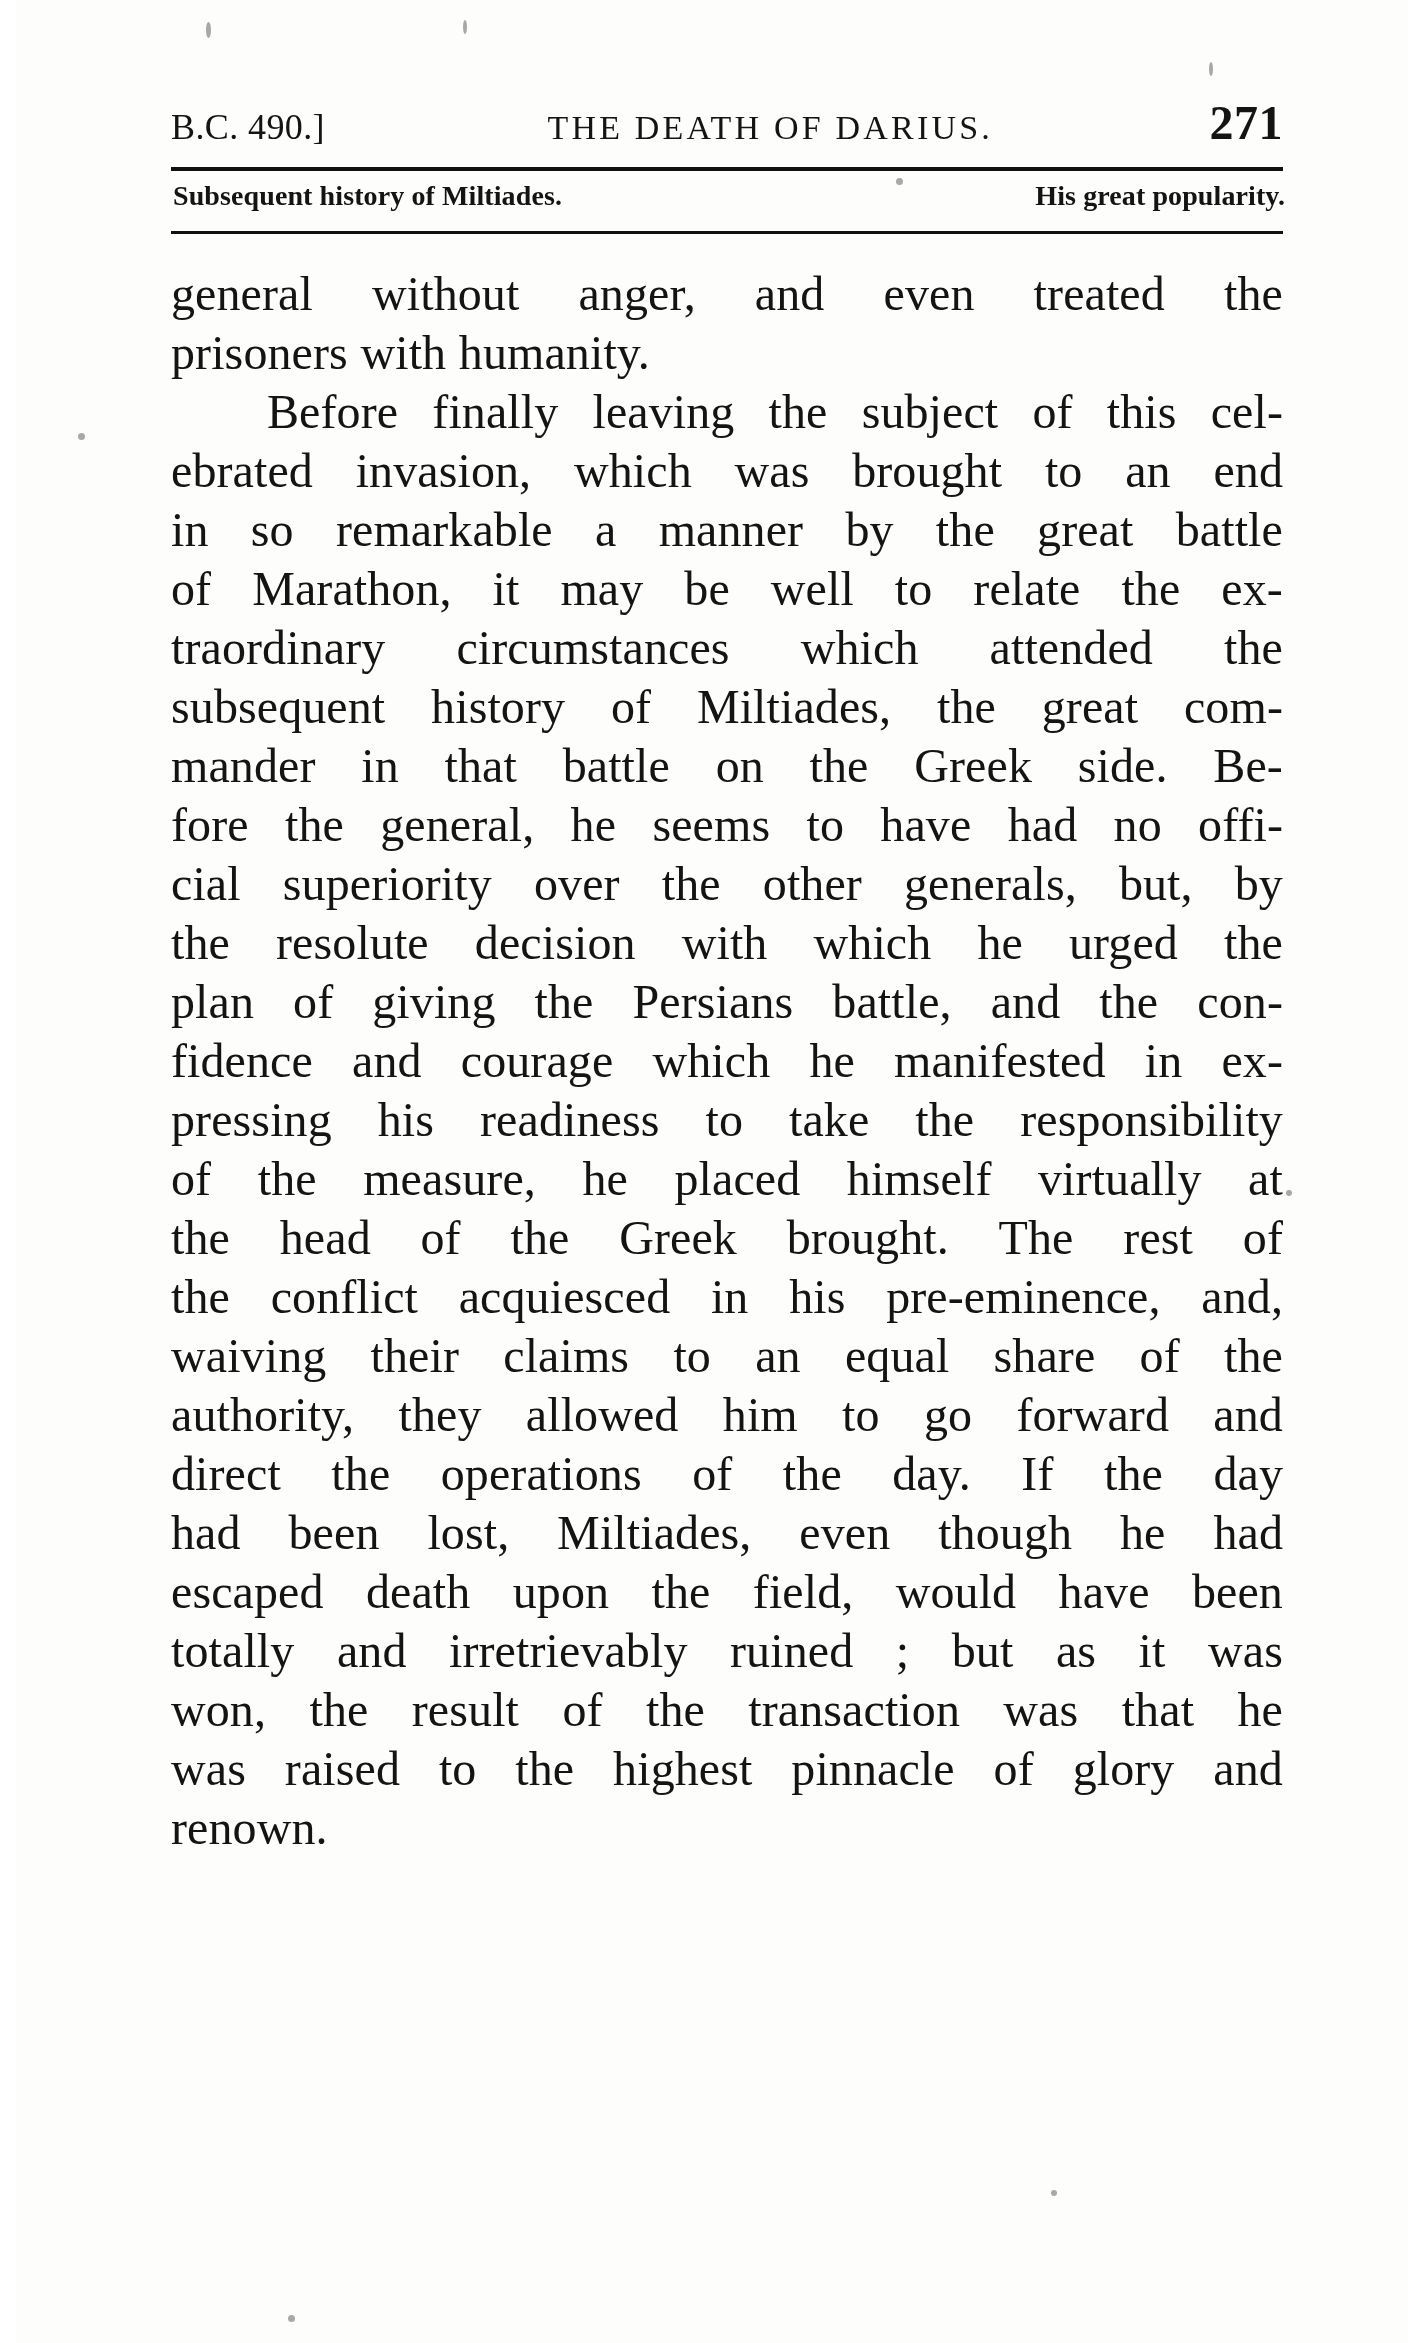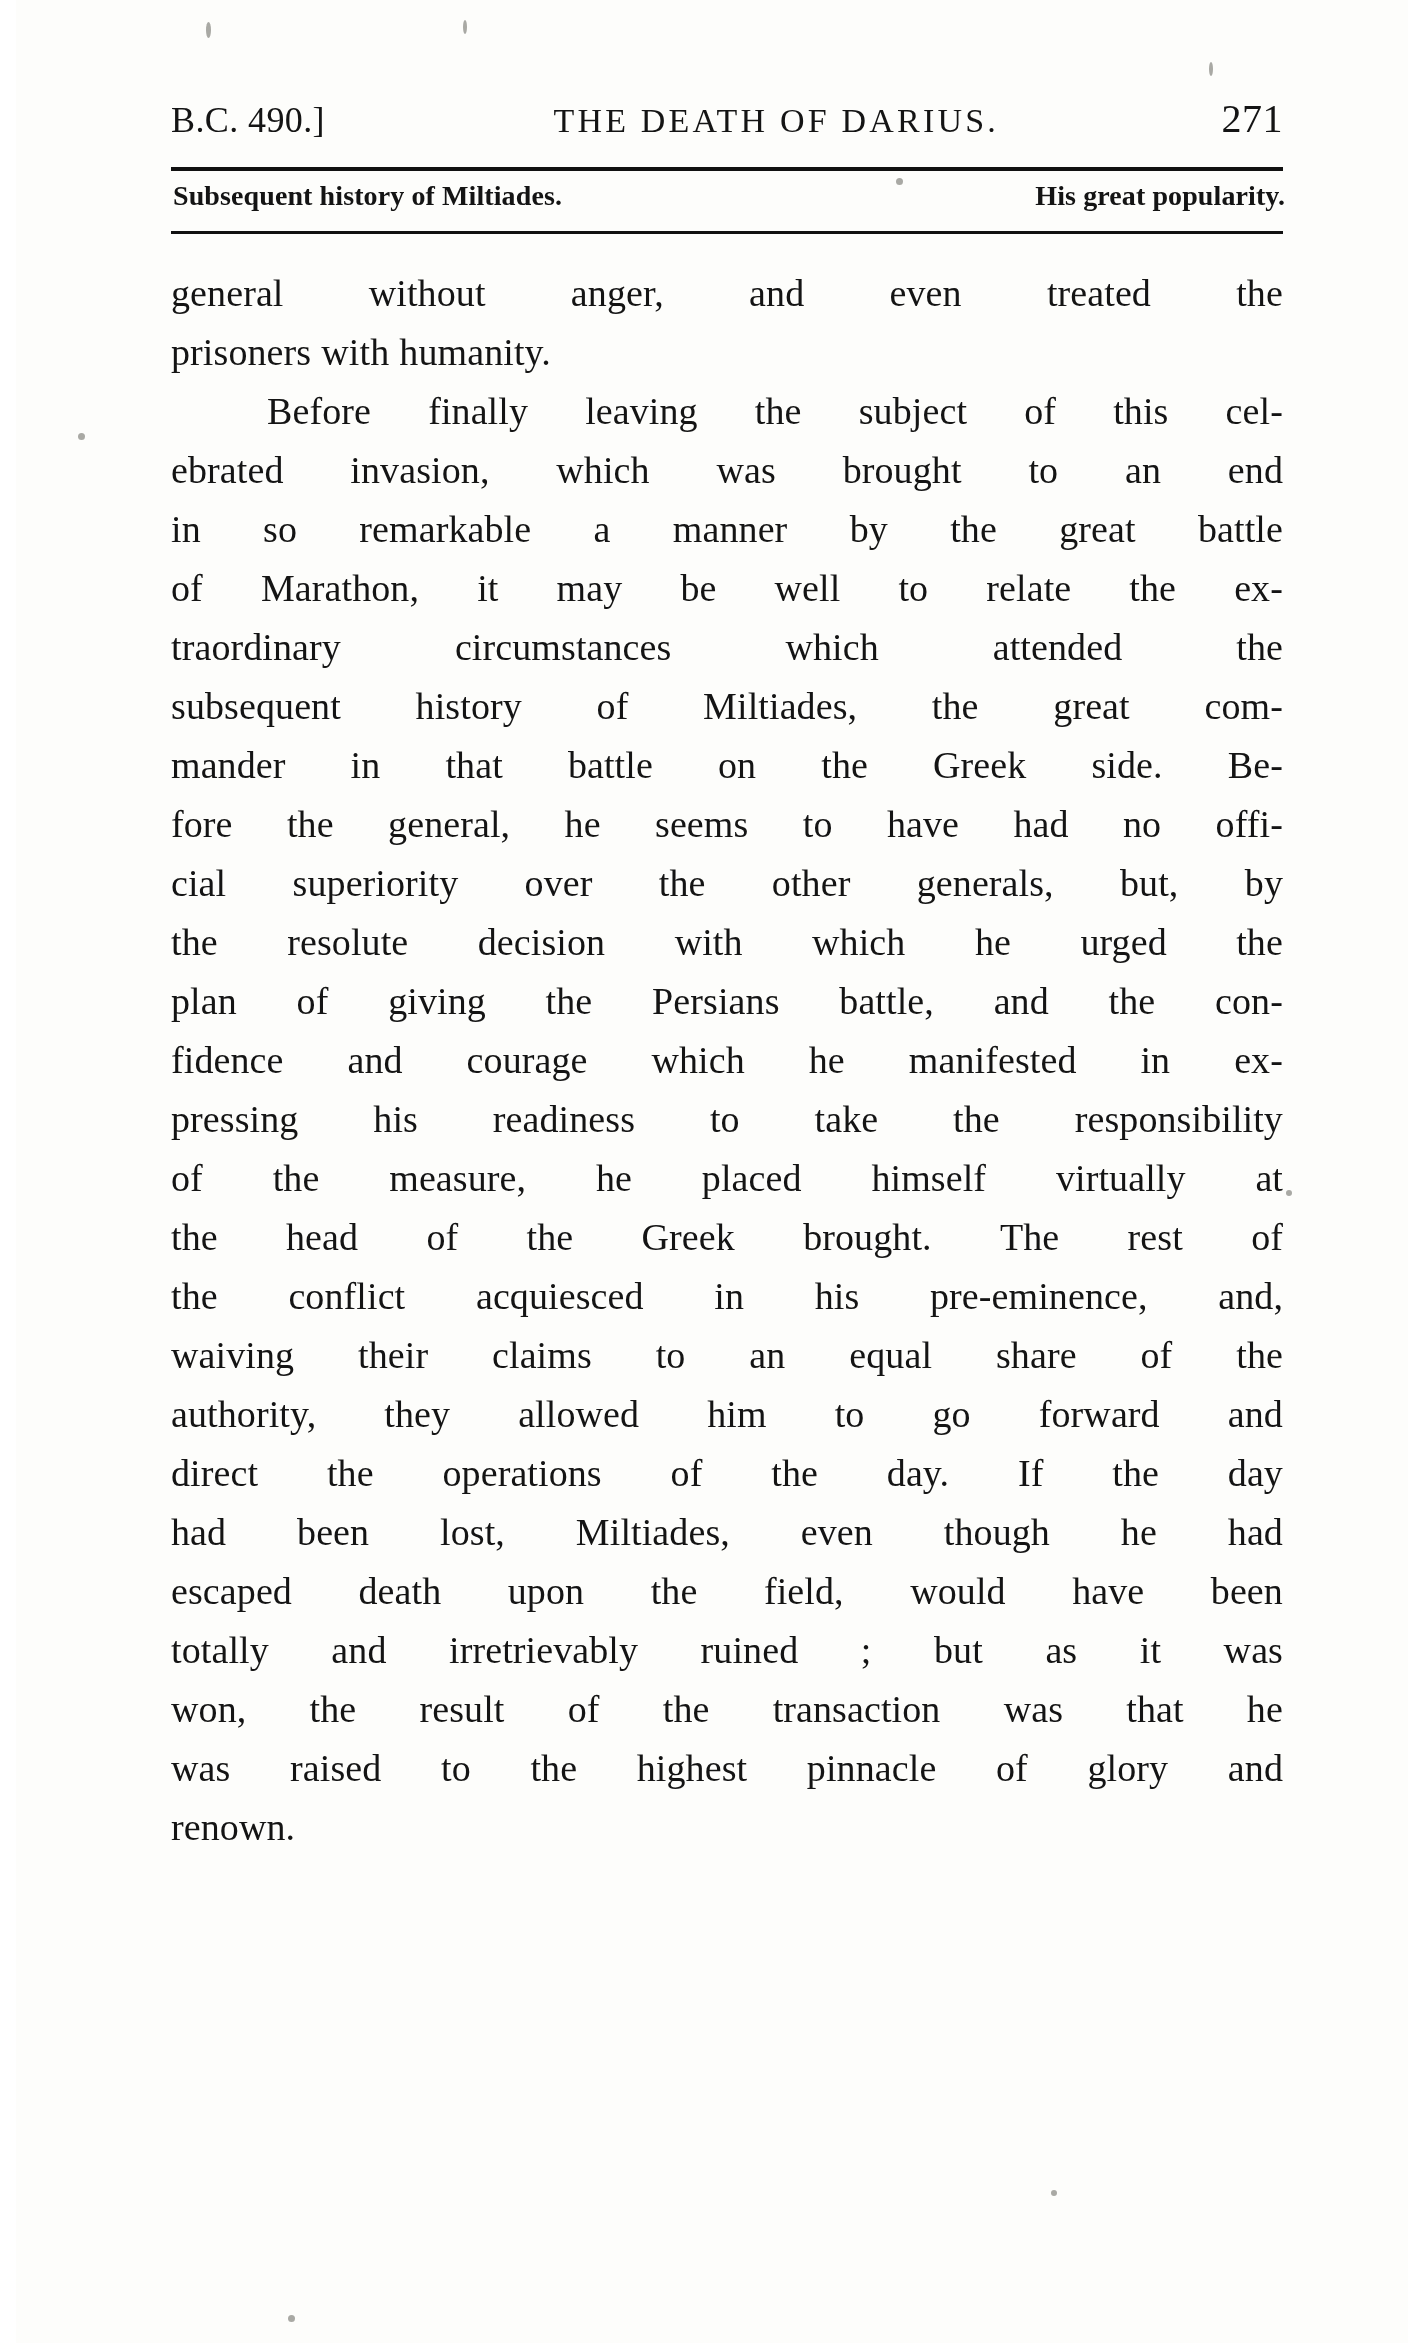--- a/index.html
+++ b/index.html
@@ -48,22 +48,22 @@
     flex: 1;
     text-align: center;
     font-size: 34px;
     letter-spacing: 3.2px;
     font-variant: small-caps;
     text-transform: uppercase;
     white-space: nowrap;
     padding-left: 6px;
   }
   .rh-right {
-    font-size: 40px;
-    font-weight: 400;
+    font-size: 48px;
+    font-weight: 700;
     white-space: nowrap;
     letter-spacing: 0.5px;
   }
 
   .rule-thick {
     width: 100%;
     height: 4px;
     background: #111;
     margin-top: 16px;
   }
@@ -85,21 +85,21 @@
     font-weight: 700;
     font-family: "Liberation Serif", serif;
     letter-spacing: 0.1px;
   }
   .sidenote-left { text-align: left; }
   .sidenote-right { text-align: right; }
 
   
   .body-text {
     margin-top: 30px;
-    font-size: 38px;
+    font-size: 48px;
     line-height: 59px;
     text-align: justify;
     text-justify: inter-word;
     letter-spacing: 0.1px;
     word-spacing: 0.5px;
   }
   .body-text p {
     margin: 0;
   }
   

